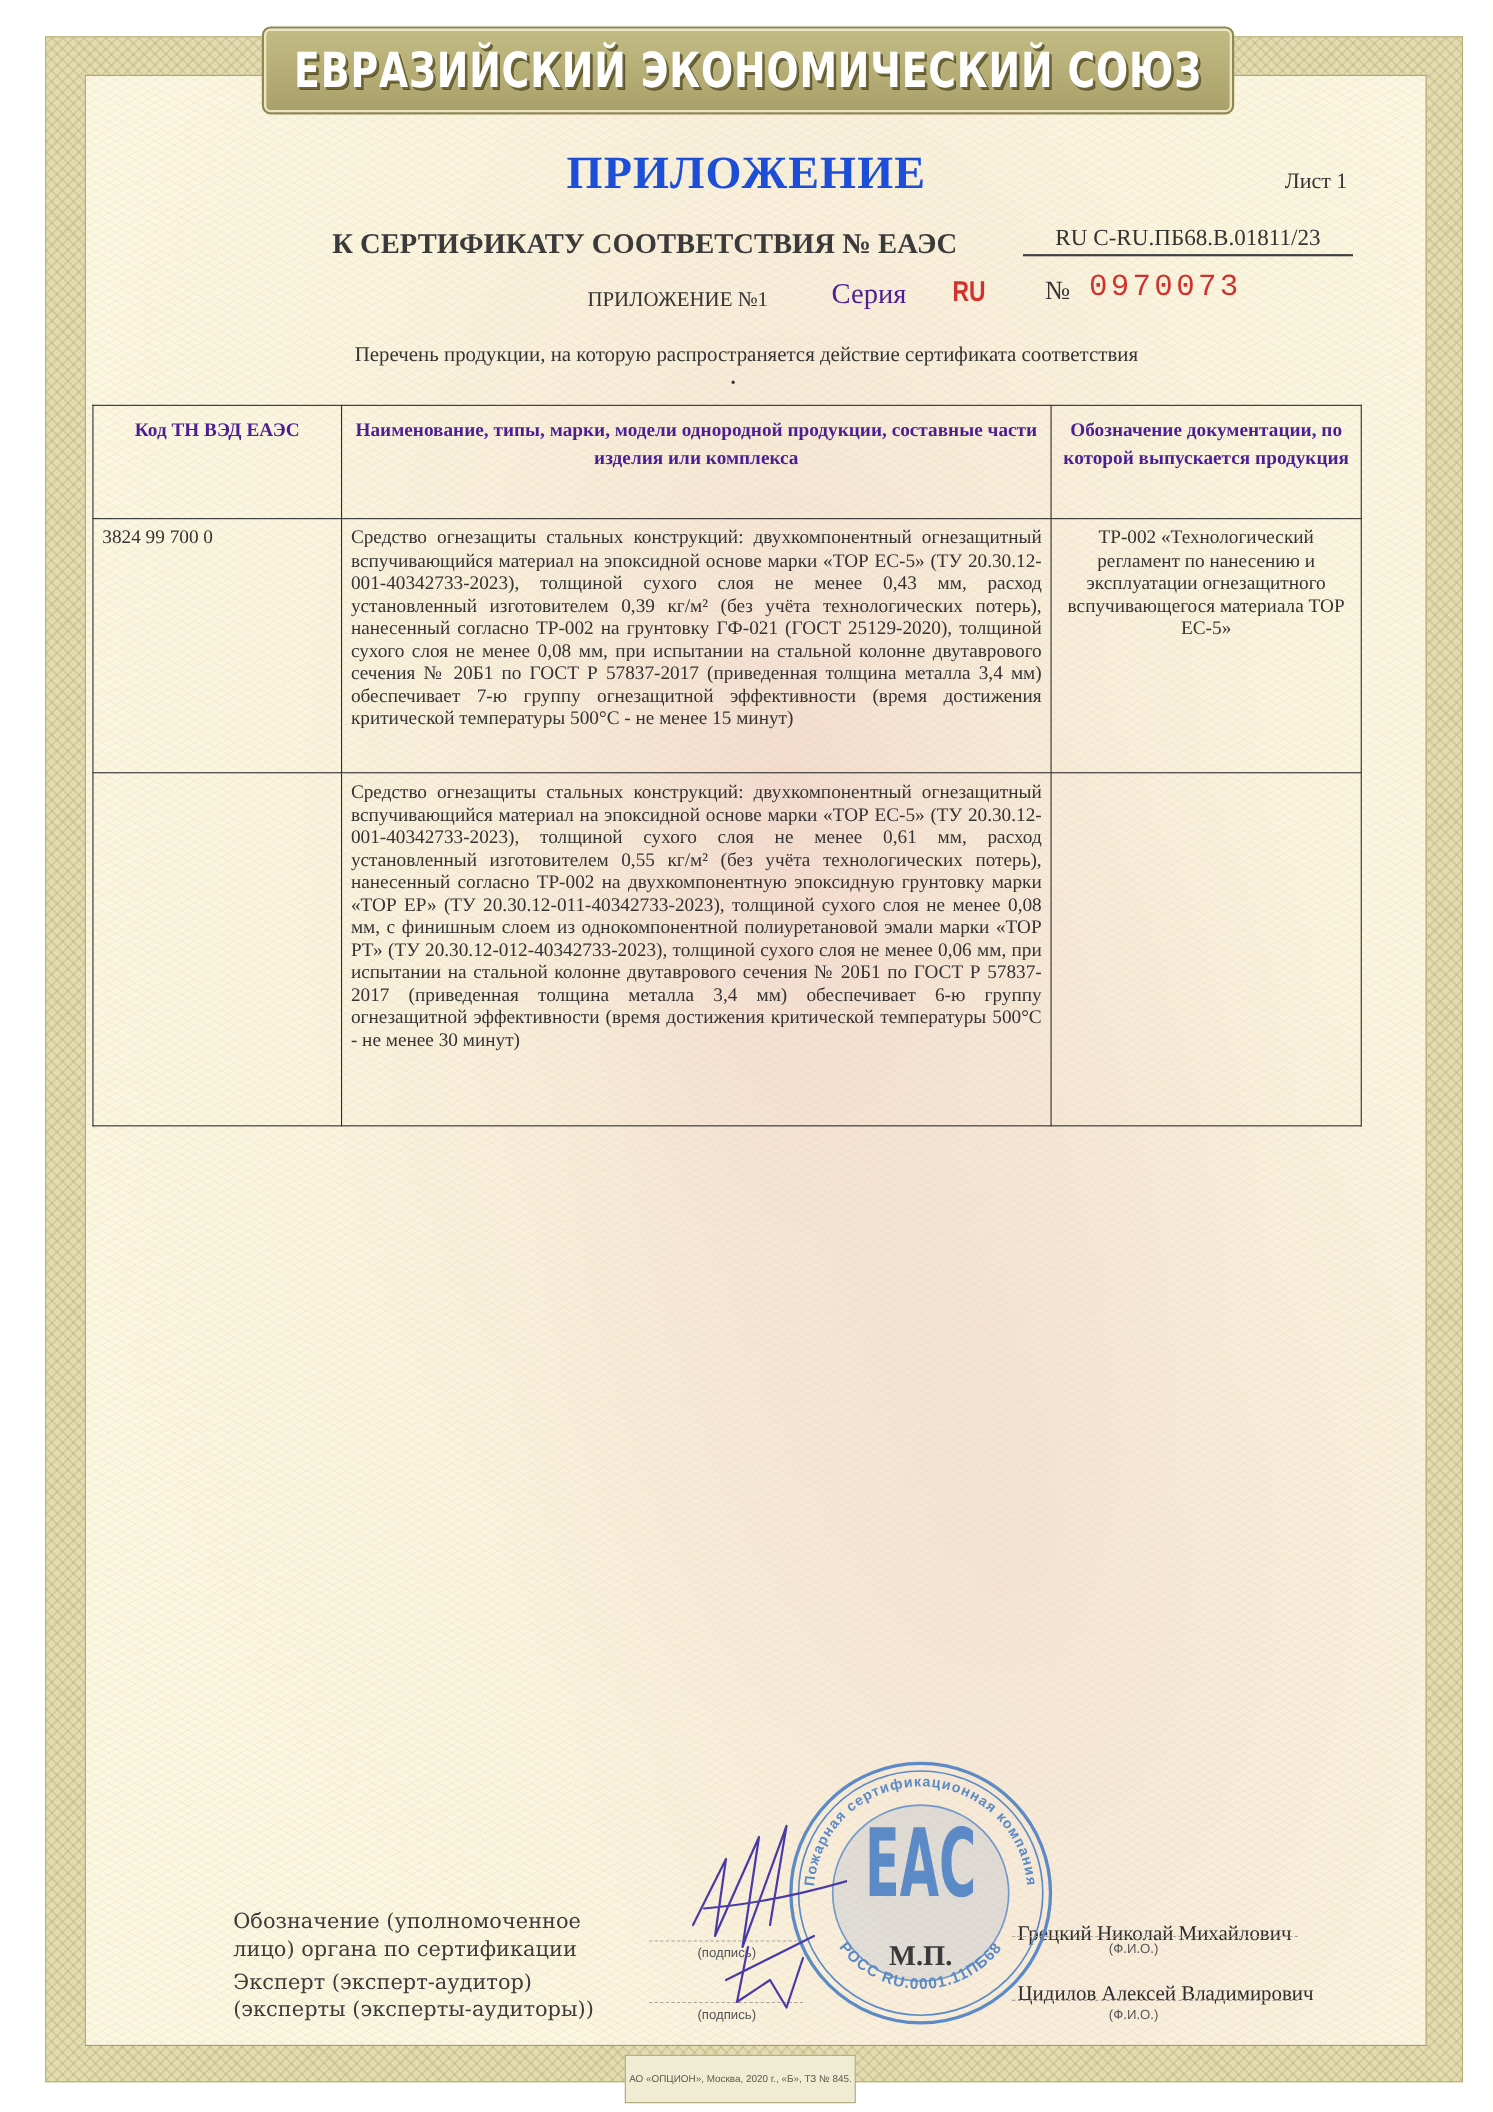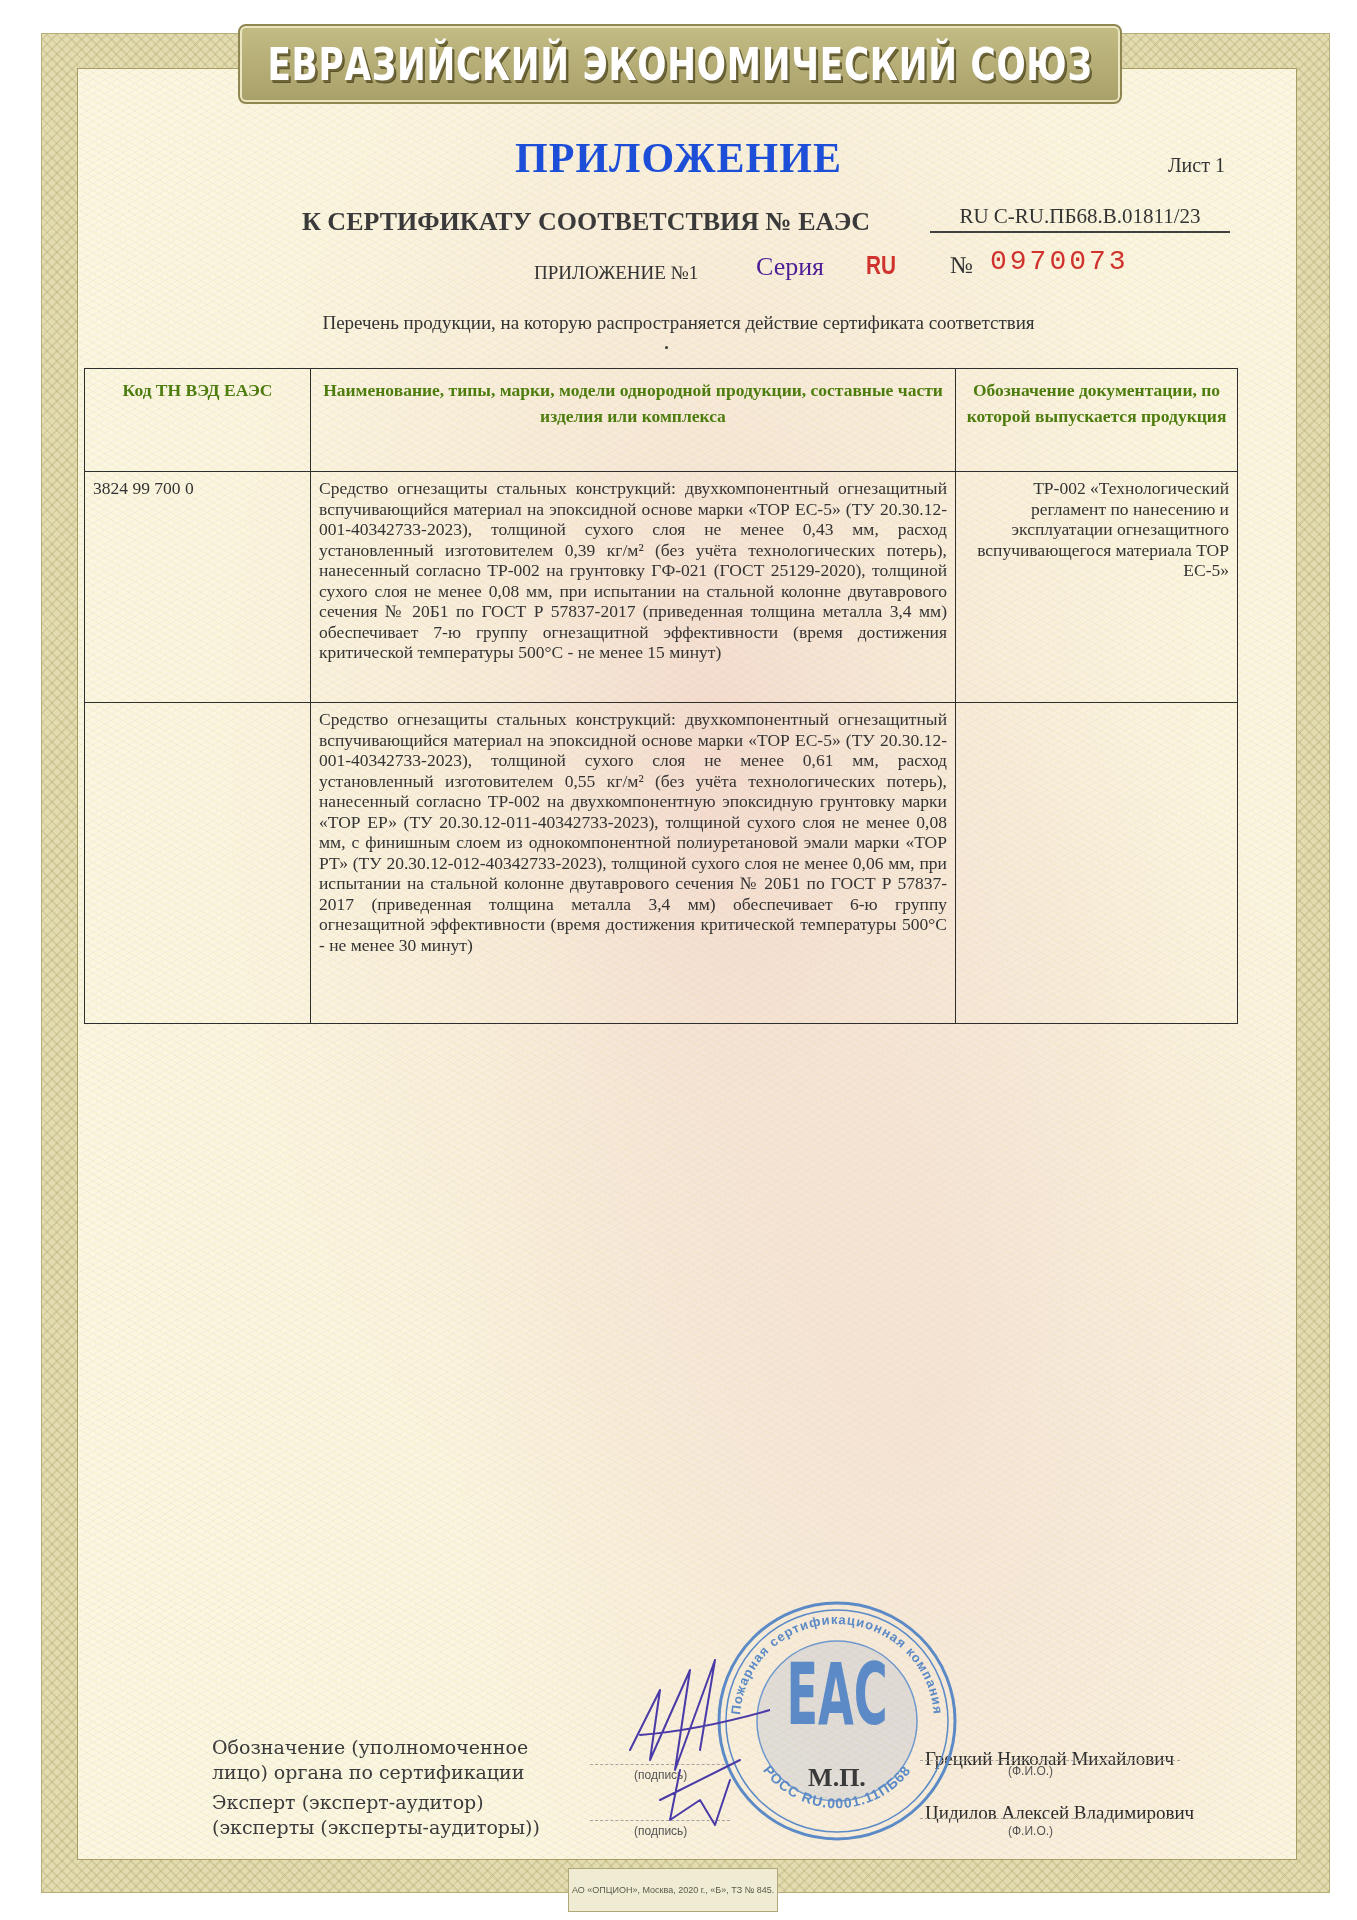--- a/index.html
+++ b/index.html
@@ -71,26 +71,26 @@
   table.products {
     position: absolute; left: 84px; top: 368px; width: 1153px;
     border-collapse: collapse; table-layout: fixed;
     font-size: 17.5px; line-height: 20.5px; color: #333;
   }
   table.products td, table.products th {
     border: 1.5px solid #2e2e2e; vertical-align: top;
   }
   table.products th {
     font-weight: bold; text-align: center; padding: 8px 6px 0 6px; height: 94px;
-    font-size: 17.5px; line-height: 26px; color: #4d7c0f;
+    font-size: 17.5px; line-height: 26px; color: #4c1d95;
   }
   table.products td { padding: 6px 8px 2px 8px; }
   td.code { padding-left: 10px; }
   td.desc { text-align: justify; }
-  td.doc { text-align: right; }
+  td.doc { text-align: center; }
   .row1 td { height: 222px; }
   .row2 td { height: 312px; }
   .sig-label {
     font-family: "DejaVu Serif", serif; font-size: 19px; line-height: 25px; color: #3a3a3a;
   }
   .sig-line {
     position: absolute; height: 0; border-top: 1px dashed #a9a39a;
   }
   .sig-caption {
     position: absolute; font-family: "Liberation Sans", sans-serif; font-size: 12px; color: #555;

